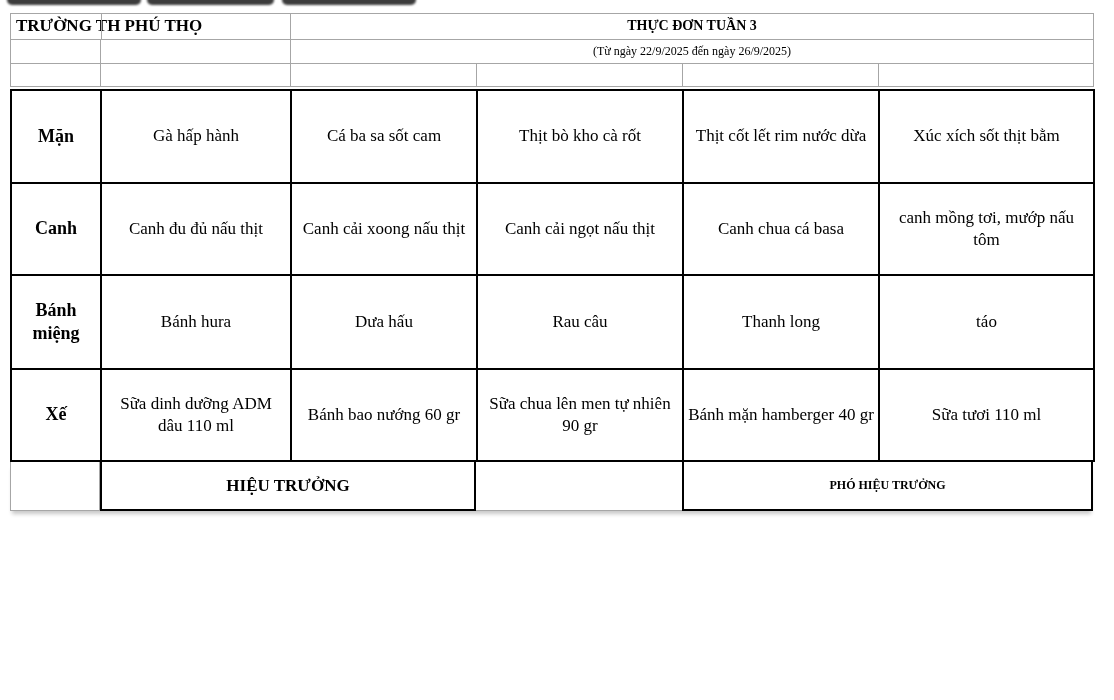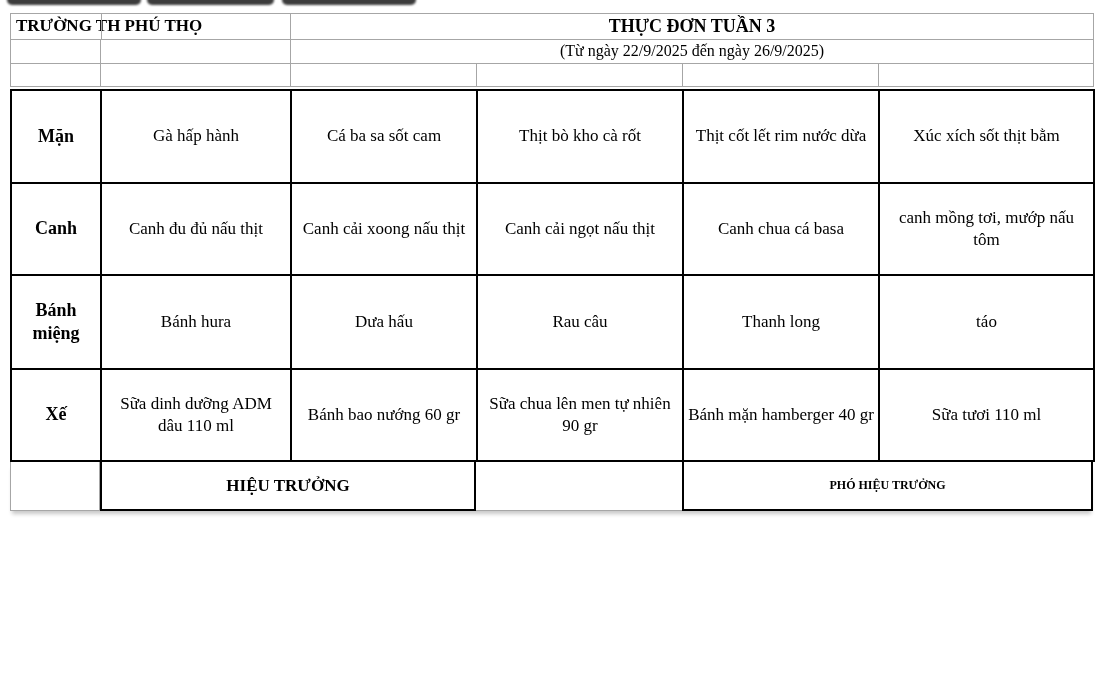--- a/index.html
+++ b/index.html
@@ -22,22 +22,22 @@
      font-size:17px;line-height:1.3;}
   .t-top td{border:1px solid #a6a6a6;}
   .t-main td{border:2px solid #000;}
 
   .r1 td{height:25px;}
   .r2 td{height:23px;}
   .r3 td{height:22px;}
 
   .school-cell{text-align:left;font-weight:bold;white-space:nowrap;position:relative;padding-left:5px;}
   .school-cell .divider{position:absolute;left:90px;top:0;bottom:0;width:1px;background:#a6a6a6;}
-  .title-cell{font-weight:bold;font-size:18px;}
-  .subtitle-cell{font-size:16px;margin-left:8px;}
+  .title-cell{font-weight:bold;font-size:14px;}
+  .subtitle-cell{font-size:12px;margin-left:8px;}
 
   .t-main{margin-top:2px;}
   .r-head td{height:48px;font-weight:bold;font-size:18px;}
   .day-label{line-height:1.45;}
   .row-label{font-weight:bold;font-size:18px;margin-top:24px;}
   .r-man td{height:91px;}
   .r-xao td{height:94px;}
   .r-canh td{height:90px;}
   .r-trang td{height:92px;}
   .r-xe td{height:90px;}

